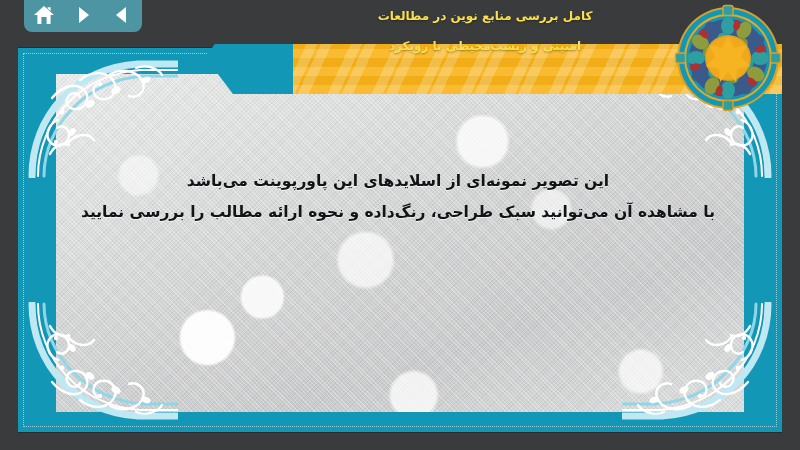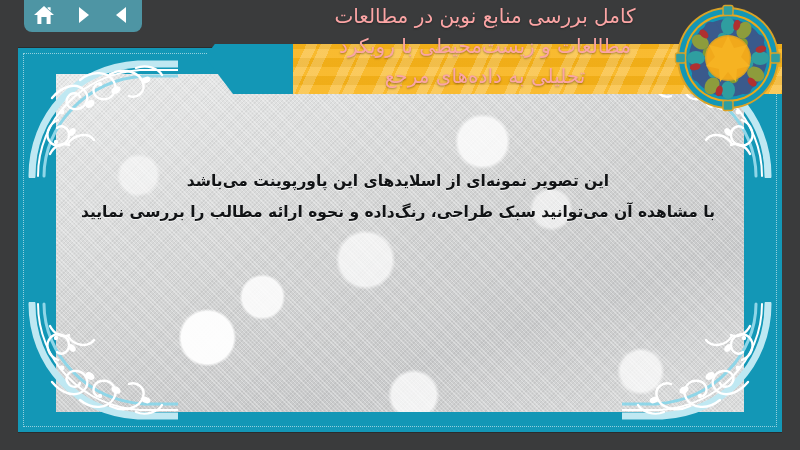--- a/index.html
+++ b/index.html
@@ -180,24 +180,24 @@
   }
 
   
   .title {
     position: absolute;
     right: 100px;
     top: 1px;
     width: 430px;
     text-align: center;
     direction: rtl;
-    color: #fca5a5;
-    font-size: 20px;
+    color: #fde047;
+    font-size: 12px;
     line-height: 30px;
-    font-weight: 400;
+    font-weight: 700;
     text-shadow: 0 1px 2px rgba(0,0,0,0.35);
     z-index: 6;
   }
   .title .ln { white-space: nowrap; }
 
   
   .medallion {
     position: absolute;
     right: 18px;
     top: 4px;
@@ -353,22 +353,21 @@
   <div class="right-gutter"></div>
   <div class="bottom-gutter"></div>
 
   <div class="titleband">
     <div class="tealtab"></div>
     <div class="orangeband"></div>
   </div>
 
   <div class="title">
     <div class="ln">کامل بررسی منابع نوین در مطالعات</div>
-    <div class="ln">مطالعات و زیست‌محیطی با رویکرد</div>
-    <div class="ln">تحلیلی به داده‌های مرجع</div>
+    <div class="ln">امنیتی و زیست‌محیطی با رویکرد</div>
   </div>
 
   <div class="medallion">
     <svg viewBox="0 0 108 108" xmlns="http://www.w3.org/2000/svg">
       <circle cx="54" cy="54" r="51" fill="#d9a227"></circle>
       <circle cx="54" cy="54" r="49" fill="#1397b6"></circle>
       <circle cx="54" cy="54" r="44" fill="#e8a81c"></circle>
       <circle cx="54" cy="54" r="42" fill="#1397b6"></circle>
       <circle cx="54" cy="54" r="39" fill="#3a5a8c"></circle>
 

